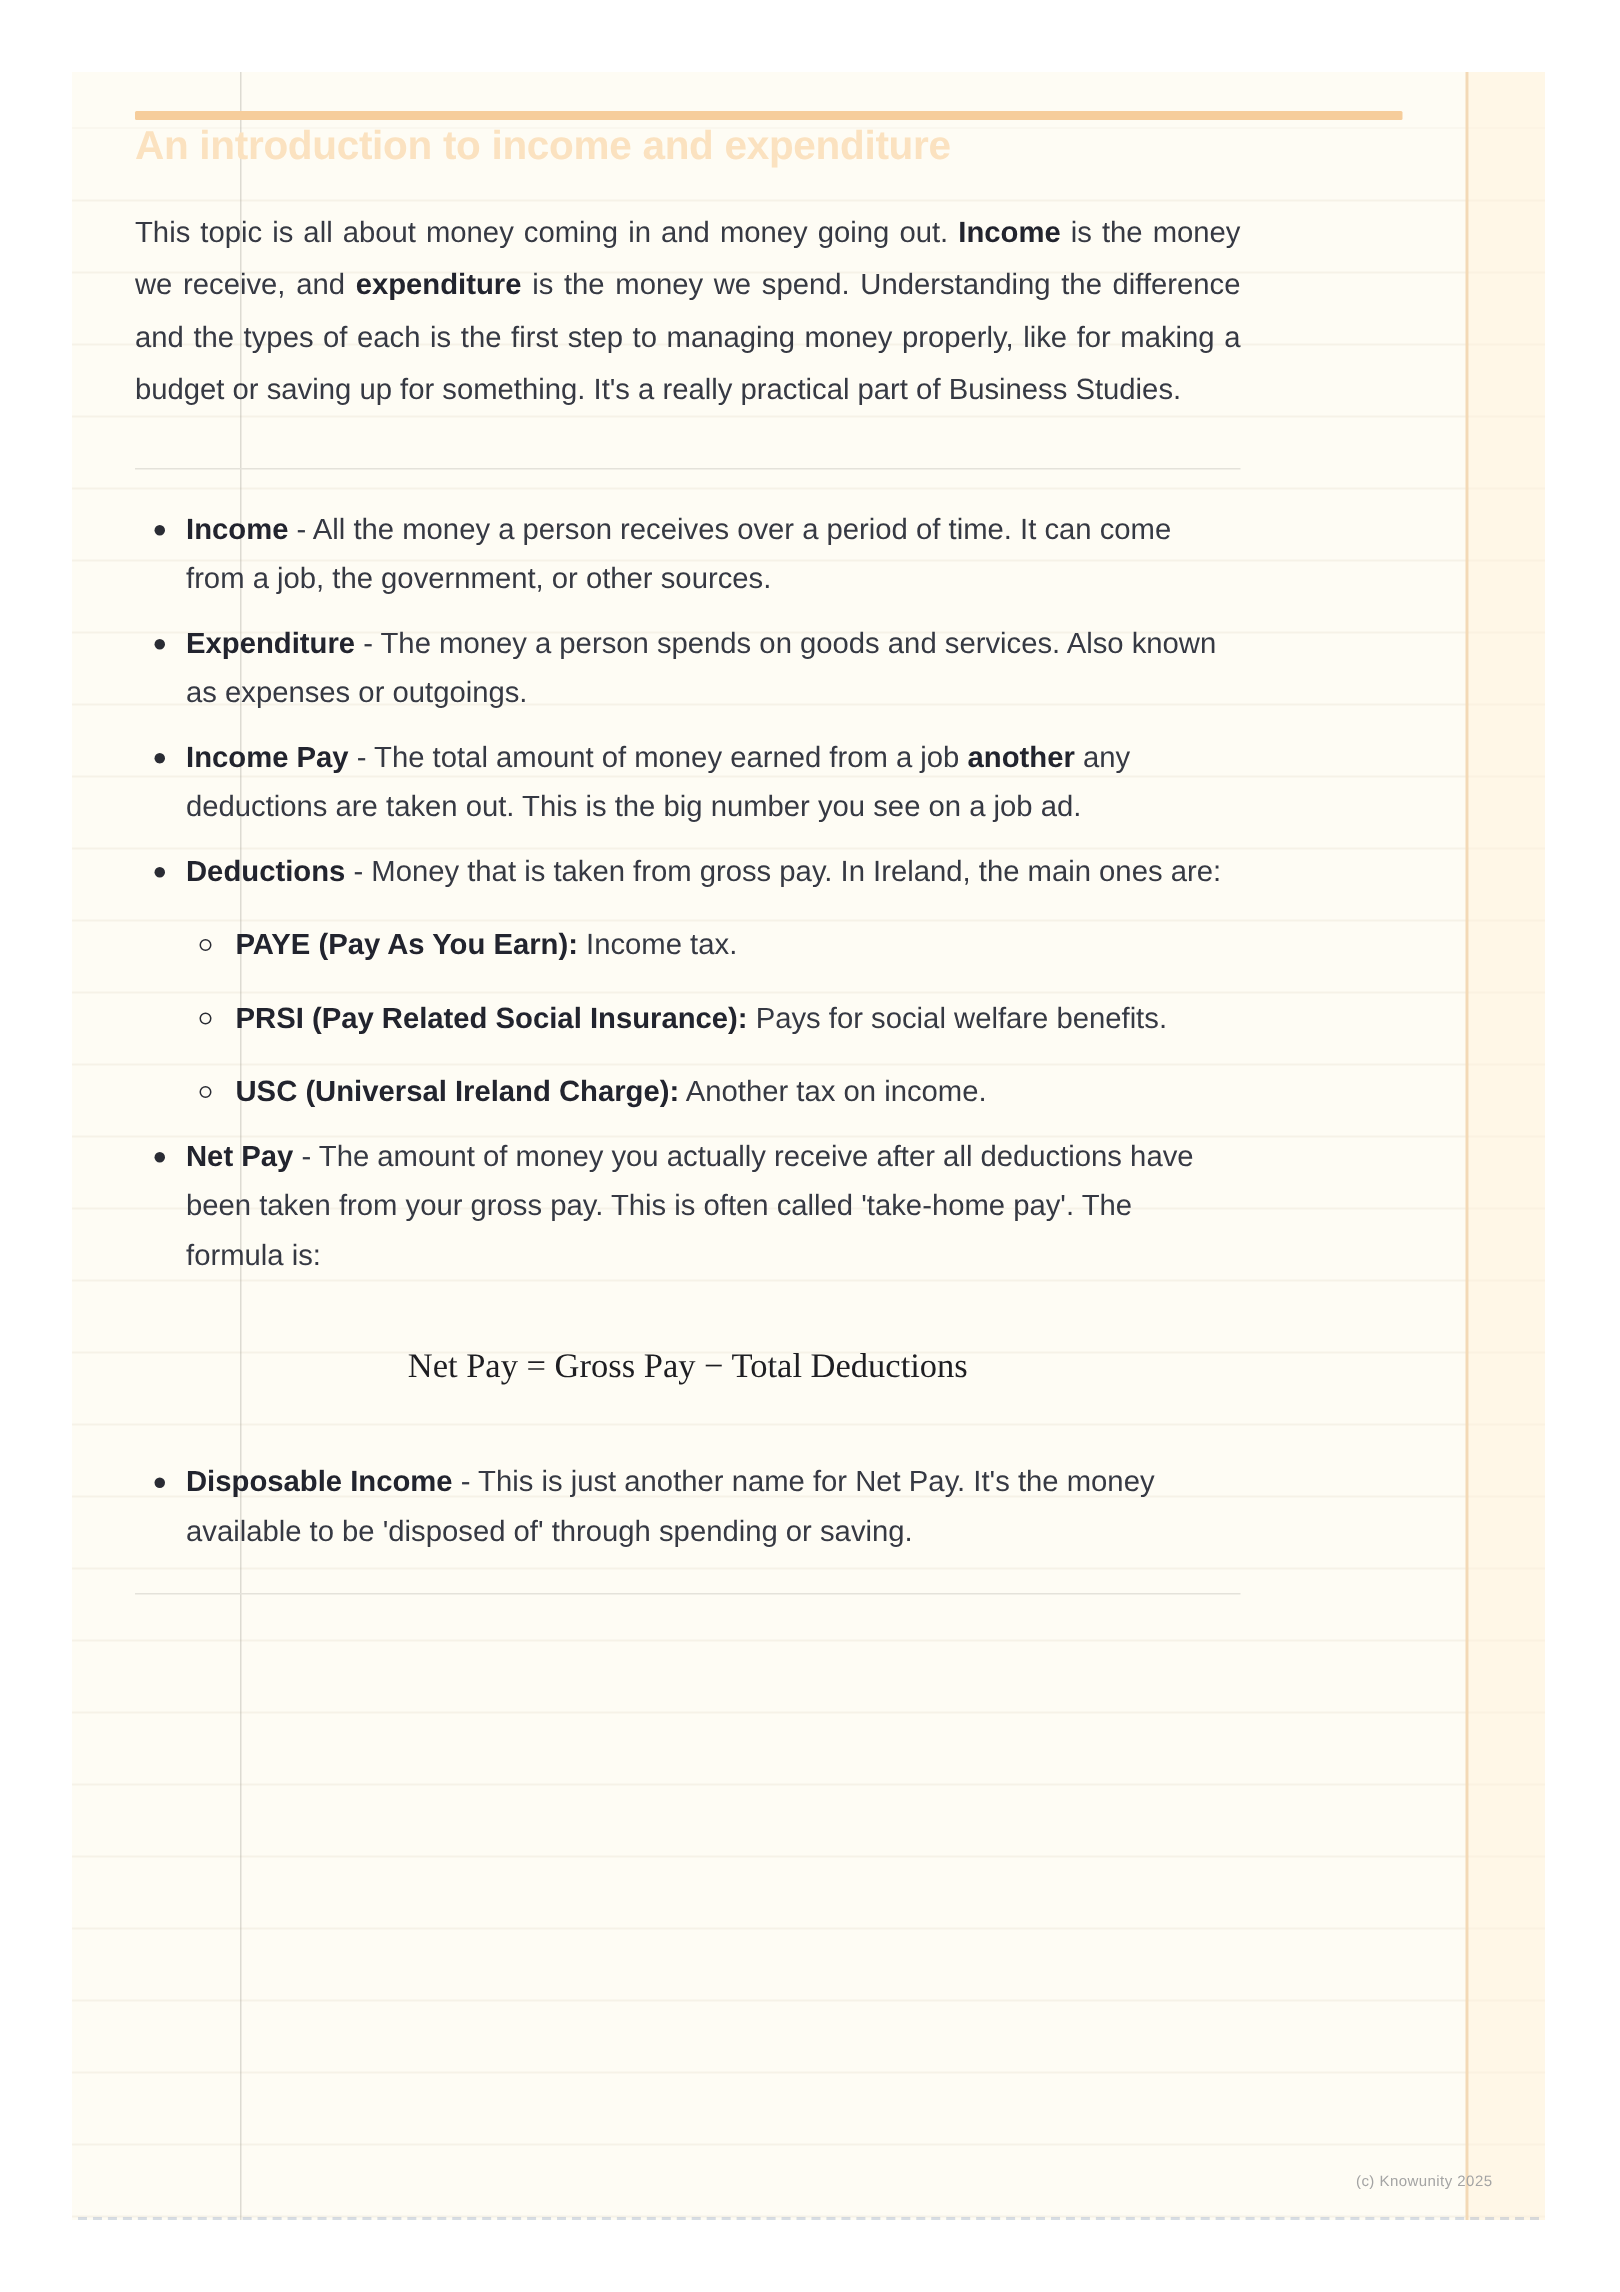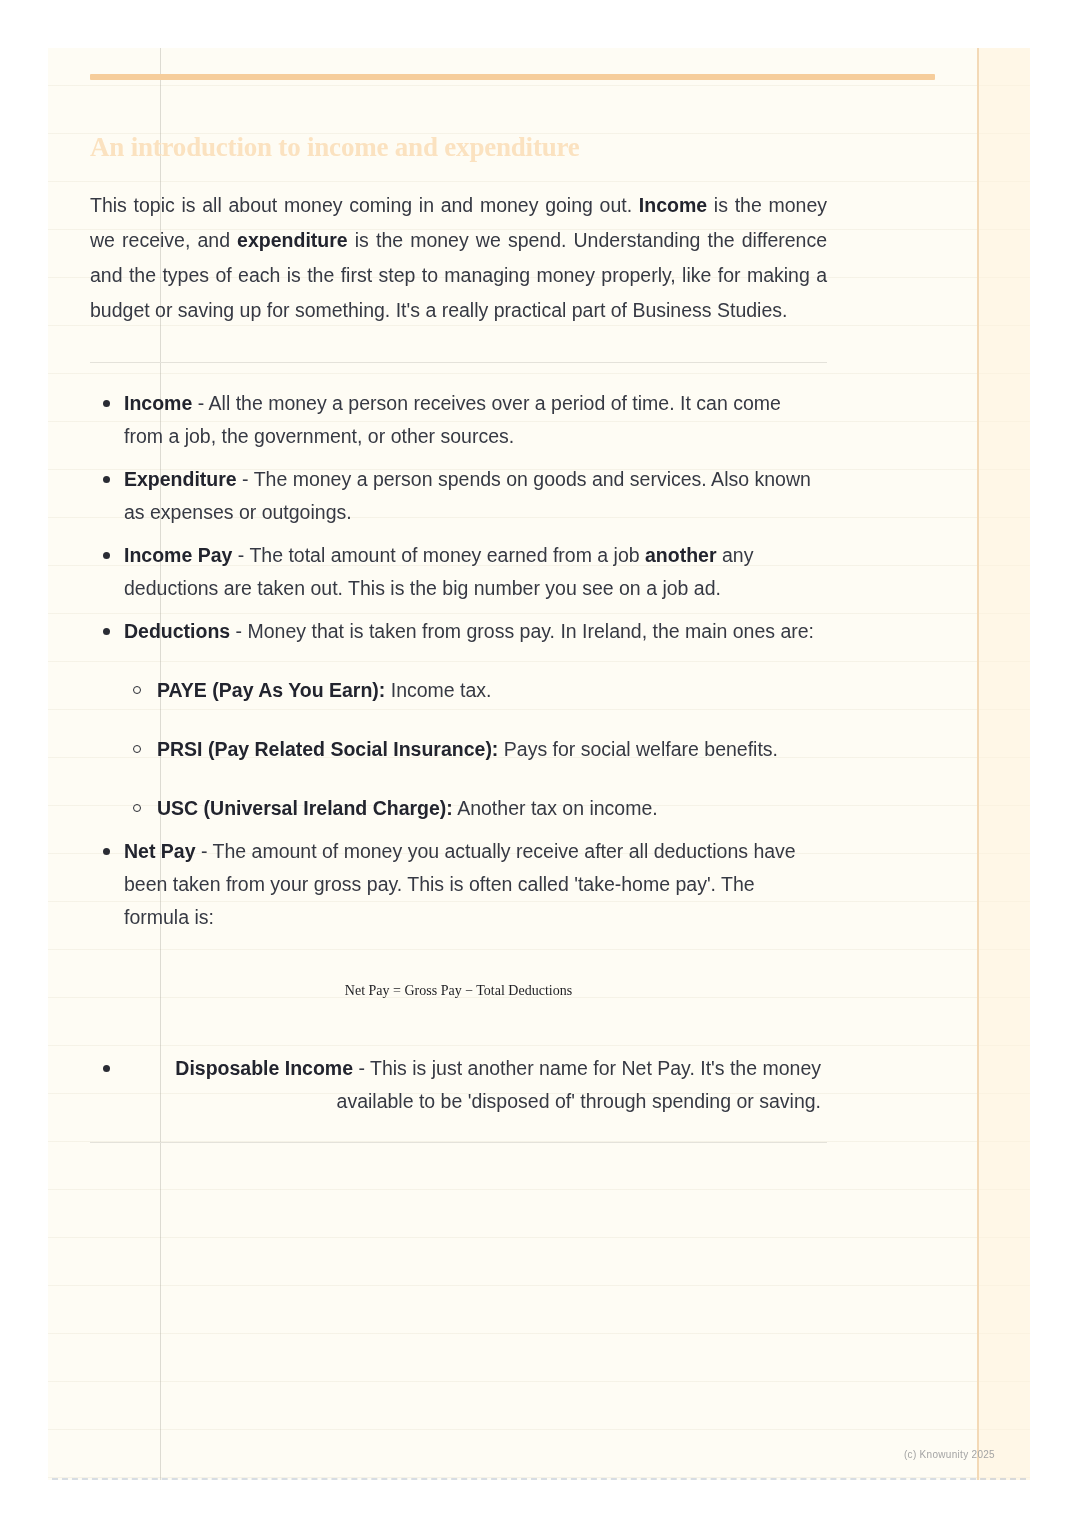--- a/index.html
+++ b/index.html
@@ -47,61 +47,61 @@
   .title-rule{
     margin-top:26px;height:6px;width:845px;
     background:#F6CD9B;border-radius:1px;
   }
   h2.section-heading{
     font-size:27px;line-height:34px;font-weight:700;
     letter-spacing:-0.2px;
     color:#FBE2C0;
     margin:0;
   }
-  h2.intro-heading{margin-top:50px;font-family:Liberation Serif, serif;}
+  h2.intro-heading{}
   h2.keyterms-heading{margin-top:34px;}
   p.intro-text{
     margin:24px 0 16px;
     font-size:19.5px;line-height:35px;
     color:#363943;
     text-align:justify;
   }
   .b{font-weight:700;color:#22242E;}
   hr.divider{
     border:none;border-top:1px solid #E4E2DA;
     margin:34px 0 0;width:737px;
   }
   hr.bottom-divider{margin-top:24px;}
   ul.terms{
     list-style:none;margin:24px 0 0;padding:0;
     font-size:19.5px;line-height:33px;color:#363943;
   }
-  ul.terms.continued{margin-top:0;text-align:right;}
+  ul.terms.continued{margin-top:0;}
   ul.terms > li{
     position:relative;padding:0 6px 0 34px;margin:0 0 10px 0;
   }
   ul.terms > li::before{
     content:"";position:absolute;left:13px;top:13px;
     width:7px;height:7px;border-radius:50%;background:#2A2C34;
   }
   ul.sub{list-style:none;margin:4px 0 2px;padding:0;}
   ul.sub > li{
-    position:relative;padding-left:33px;margin-top:26px;
+    position:relative;padding-left:33px;margin-top:16px;
   }
   ul.sub > li::before{
     content:"";position:absolute;left:9px;top:12px;
     width:8px;height:8px;border-radius:50%;
     border:1.6px solid #2A2C34;background:transparent;
     box-sizing:border-box;
   }
   .formula-row{
     margin:40px 0 44px;
     text-align:center;
     font-family:"Liberation Serif", serif;
-    font-size:14px;line-height:34px;
+    font-size:23px;line-height:34px;
     color:#1E1E22;
   }
   .footer-credit{
     position:absolute;right:35px;bottom:20px;
     font-size:10px;letter-spacing:0.3px;
     color:#A4A4A4;
   }
 </style>
 </head>
 <body>

